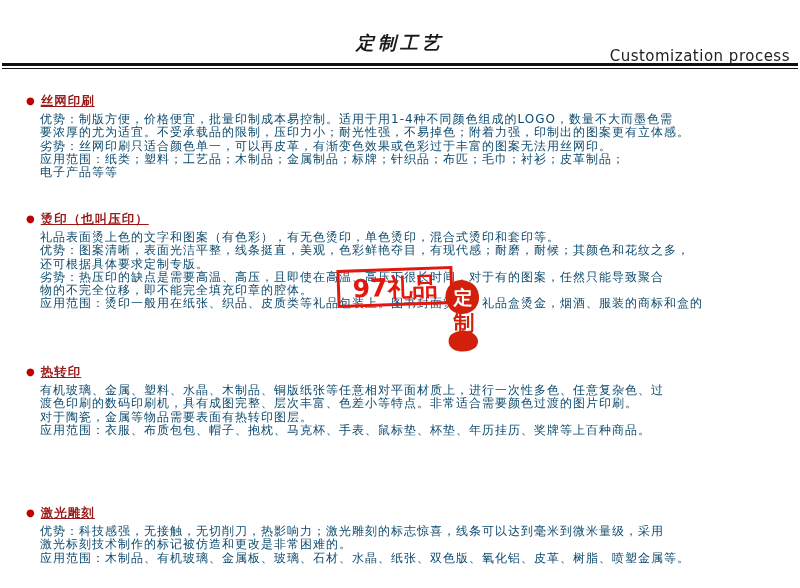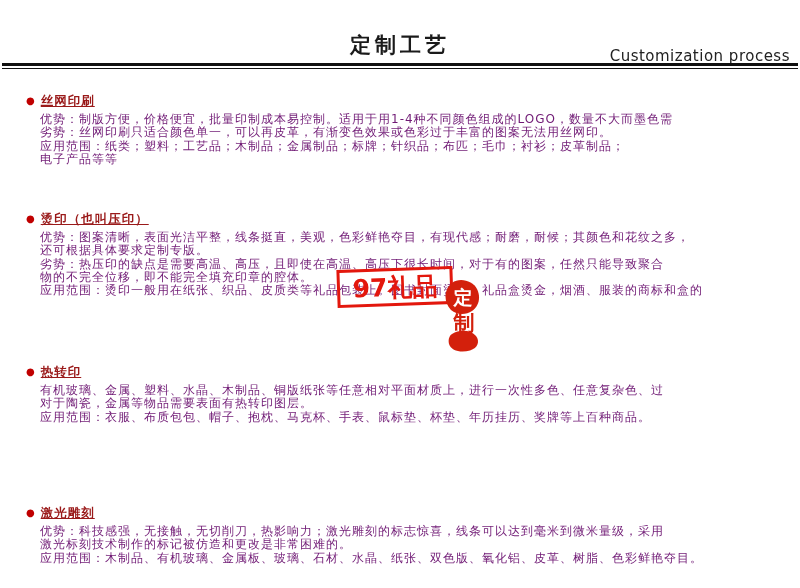--- a/index.html
+++ b/index.html
@@ -7,22 +7,23 @@
     position:relative;
     width:800px;height:588px;
     background:#ffffff;
     overflow:hidden;
     font-family:"DejaVu Sans","Liberation Sans",sans-serif;
   }
   
   .header-title{
     position:absolute;top:31px;left:0;width:100%;
     text-align:center;
-    font-size:21px;font-weight:bold;color:#1a1a1a;
+    font-size:18px;font-weight:bold;color:#1a1a1a;
     letter-spacing:4px;
+    font-style:italic;
   }
   .header-subtitle{
     position:absolute;top:47px;right:10px;
     font-size:15px;color:#222;
     letter-spacing:0.5px;
   }
   .rule-thick{position:absolute;top:63px;left:2px;right:2px;height:3px;background:#111;}
   .rule-thin{position:absolute;top:68px;left:2px;right:2px;height:1px;background:#111;}
   
   .section{position:absolute;left:26px;right:8px;}
@@ -34,21 +35,21 @@
   }
   .sec-title{
     font-size:12.5px;font-weight:bold;color:#9a1a1a;
     text-decoration:underline;
     letter-spacing:1px;
     line-height:16px;
     text-align:right;
   }
   .sec-body{margin-top:4px;margin-left:14px;}
   .bline{
-    font-size:12px;color:#701a75;
+    font-size:12px;color:#0c4a6e;
     line-height:13.3px;
     letter-spacing:1px;
     white-space:nowrap;
   }
   
   .wm-box{
     position:absolute;left:337px;top:268px;
     width:110px;height:32px;
     border:3px solid #e3170d;
     transform:rotate(-2deg);
@@ -72,61 +73,64 @@
   <div class="rule-thick"></div>
   <div class="rule-thin"></div>
 
   <div class="section sec1">
     <div class="sec-head">
       <span class="bullet">●</span>
       <span class="sec-title">丝网印刷</span>
     </div>
     <div class="sec-body">
       <div class="bline">优势：制版方便，价格便宜，批量印制成本易控制。适用于用1-4种不同颜色组成的LOGO，数量不大而墨色需</div>
+      <div class="bline">要浓厚的尤为适宜。不受承载品的限制，压印力小；耐光性强，不易掉色；附着力强，印制出的图案更有立体感。</div>
       <div class="bline">劣势：丝网印刷只适合颜色单一，可以再皮革，有渐变色效果或色彩过于丰富的图案无法用丝网印。</div>
       <div class="bline">应用范围：纸类；塑料；工艺品；木制品；金属制品；标牌；针织品；布匹；毛巾；衬衫；皮革制品；</div>
       <div class="bline">电子产品等等</div>
     </div>
   </div>
 
   <div class="section sec2">
     <div class="sec-head">
       <span class="bullet">●</span>
       <span class="sec-title">烫印（也叫压印）</span>
     </div>
     <div class="sec-body">
+      <div class="bline">礼品表面烫上色的文字和图案（有色彩），有无色烫印，单色烫印，混合式烫印和套印等。</div>
       <div class="bline">优势：图案清晰，表面光洁平整，线条挺直，美观，色彩鲜艳夺目，有现代感；耐磨，耐候；其颜色和花纹之多，</div>
       <div class="bline">还可根据具体要求定制专版。</div>
       <div class="bline">劣势：热压印的缺点是需要高温、高压，且即使在高温、高压下很长时间，对于有的图案，任然只能导致聚合</div>
       <div class="bline">物的不完全位移，即不能完全填充印章的腔体。</div>
       <div class="bline">应用范围：烫印一般用在纸张、织品、皮质类等礼品包装上。图书封面烫金，礼品盒烫金，烟酒、服装的商标和盒的</div>
     </div>
   </div>
 
   <div class="section sec3">
     <div class="sec-head">
       <span class="bullet">●</span>
       <span class="sec-title">热转印</span>
     </div>
     <div class="sec-body">
       <div class="bline">有机玻璃、金属、塑料、水晶、木制品、铜版纸张等任意相对平面材质上，进行一次性多色、任意复杂色、过</div>
+      <div class="bline">渡色印刷的数码印刷机，具有成图完整、层次丰富、色差小等特点。非常适合需要颜色过渡的图片印刷。</div>
       <div class="bline">对于陶瓷，金属等物品需要表面有热转印图层。</div>
       <div class="bline">应用范围：衣服、布质包包、帽子、抱枕、马克杯、手表、鼠标垫、杯垫、年历挂历、奖牌等上百种商品。</div>
     </div>
   </div>
 
   <div class="section sec4">
     <div class="sec-head">
       <span class="bullet">●</span>
       <span class="sec-title">激光雕刻</span>
     </div>
     <div class="sec-body">
       <div class="bline">优势：科技感强，无接触，无切削刀，热影响力；激光雕刻的标志惊喜，线条可以达到毫米到微米量级，采用</div>
       <div class="bline">激光标刻技术制作的标记被仿造和更改是非常困难的。</div>
-      <div class="bline">应用范围：木制品、有机玻璃、金属板、玻璃、石材、水晶、纸张、双色版、氧化铝、皮革、树脂、色彩鲜艳夺目。</div>
+      <div class="bline">应用范围：木制品、有机玻璃、金属板、玻璃、石材、水晶、纸张、双色版、氧化铝、皮革、树脂、喷塑金属等。</div>
     </div>
   </div>
 
   <div class="wm-box">
     <span class="wm-text">97礼品</span>
   </div>
 
   <svg class="wm-seal" viewBox="0 0 44 74" xmlns="http://www.w3.org/2000/svg">
     <path d="M10,31 C3,24 2,11 11,4 C19,-2 32,2 36,10 C40,18 38,27 31,32 C25,36 16,36 10,31 Z" fill="#d3200c"></path>
     <path d="M11,55 C19,50 30,51 35,57 C39,62 37,69 29,71.5 C20,74 10,72 8,65 C7,61 8,57 11,55 Z" fill="#d3200c"></path>

